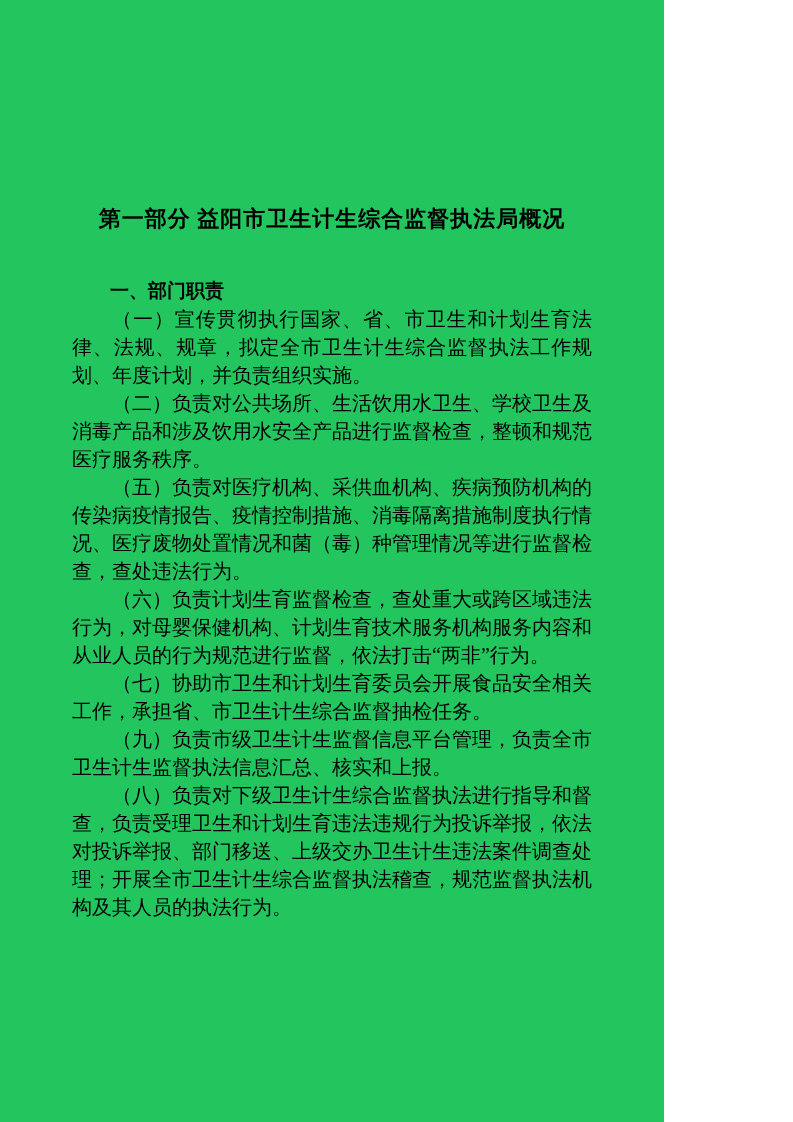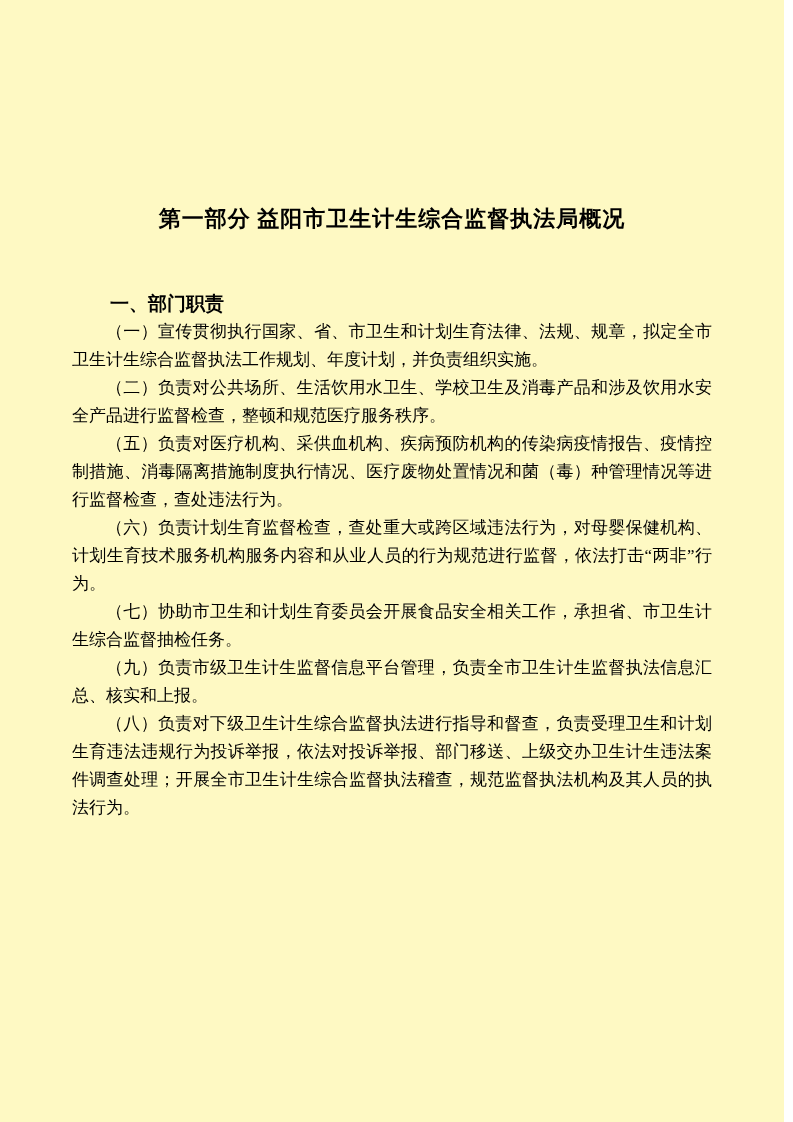--- a/index.html
+++ b/index.html
@@ -4,44 +4,44 @@
 <style>
   * { margin: 0; padding: 0; box-sizing: border-box; }
   html, body { background: #ffffff; }
   body {
     width: 793px;
     height: 1122px;
     font-family: "Liberation Serif", "DejaVu Serif", serif;
   }
   .page {
     position: relative;
-    width: 784px;
+    width: 664px;
     height: 1122px;
-    background: #fef9c3;
+    background: #22c55e;
     color: #000000;
     padding: 203px 72px 0 72px;
     overflow: hidden;
   }
   .doc-title {
     font-size: 22px;
     font-weight: bold;
     line-height: 32px;
     text-align: center;
     letter-spacing: 1px;
     white-space: nowrap;
   }
   .section-heading {
-    margin-top: 55px;
+    margin-top: 42px;
     font-size: 19px;
     font-weight: bold;
     line-height: 28px;
     text-indent: 2em;
   }
   .body-text .para {
-    font-size: 17px;
+    font-size: 20px;
     line-height: 28px;
     text-indent: 2em;
     text-align: justify;
     text-justify: inter-ideograph;
   }
 </style>
 </head>
 <body>
 
 <div class="page">

